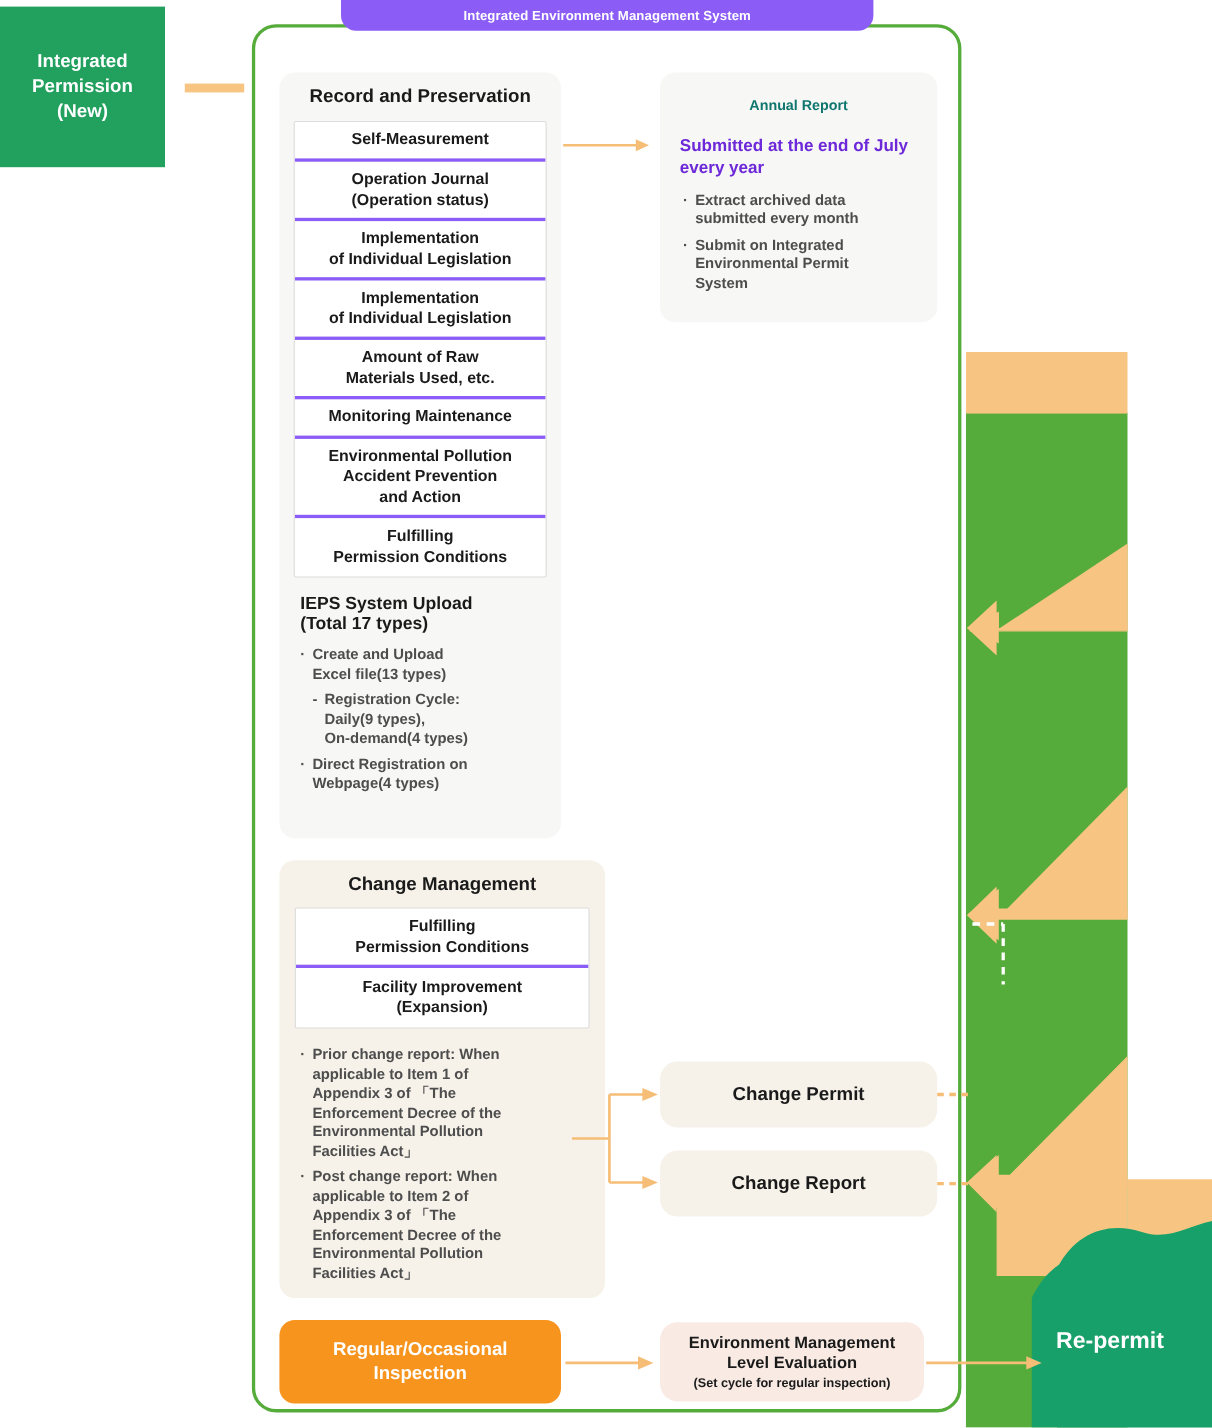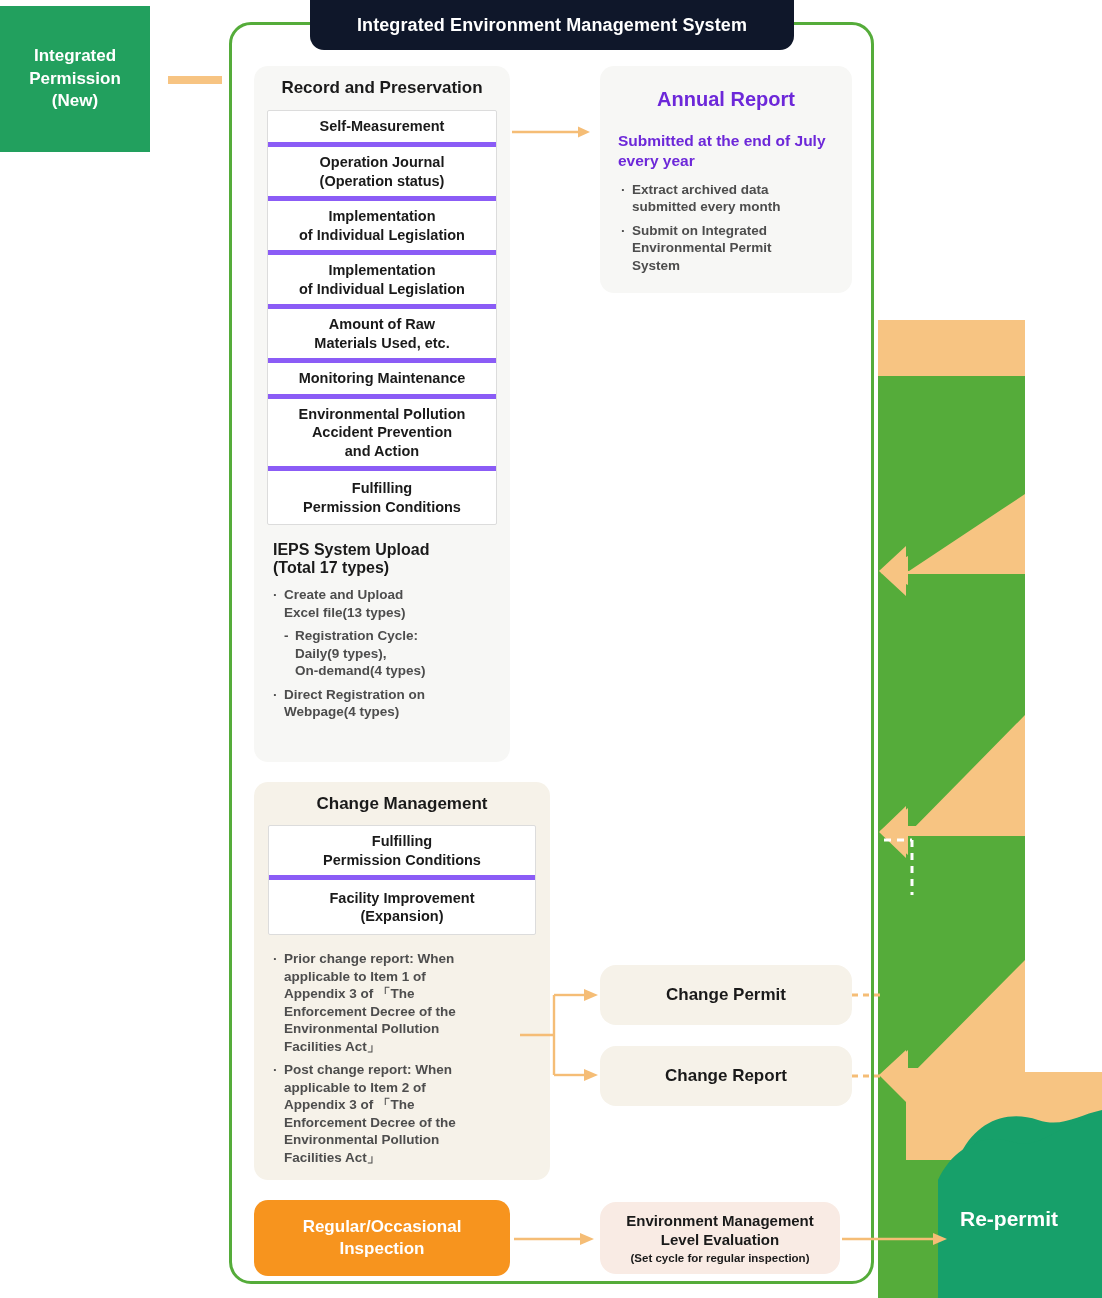--- a/index.html
+++ b/index.html
@@ -61,28 +61,28 @@
     box-sizing: border-box;
     background: transparent;
   }
 
   
   .title-banner {
     position: absolute;
     left: 310px;
     top: 0px;
     width: 484px;
-    height: 50px;
-    background: #0f172a;
+    height: 28px;
+    background: #8b5cf6;
     border-radius: 0 0 14px 14px;
     color: #ffffff;
     display: flex;
     align-items: center;
     justify-content: center;
-    font-size: 18px;
+    font-size: 12px;
     font-weight: bold;
     letter-spacing: 0.1px;
     z-index: 6;
   }
 
   
   .panel {
     position: absolute;
     box-sizing: border-box;
     border-radius: 14px;
@@ -99,21 +99,21 @@
   }
 
   
   .item-list {
     border: 1px solid #dcdcdc;
     background: #ffffff;
     border-radius: 2px;
     overflow: hidden;
   }
   .item-row {
-    border-bottom: 5px solid #8b5cf6;
+    border-bottom: 3px solid #8b5cf6;
     text-align: center;
     color: #1a1a1a;
     font-size: 14.5px;
     font-weight: bold;
     line-height: 1.26;
     display: flex;
     align-items: center;
     justify-content: center;
     padding: 7px 6px;
     box-sizing: border-box;
@@ -141,23 +141,23 @@
   .sub-bullet {
     display: flex;
     margin: 0 0 6px 11px;
   }
   .sub-bullet .mark { flex: 0 0 auto; width: 11px; }
   .sub-bullet .txt { flex: 1 1 auto; white-space: pre-line; }
 
   
   .ar-title {
     text-align: center;
-    font-size: 20px;
-    font-weight: bold;
-    color: #6d28d9;
+    font-size: 13px;
+    font-weight: bold;
+    color: #0f766e;
   }
   .ar-lead {
     font-size: 15.5px;
     font-weight: bold;
     color: #6d28d9;
     line-height: 1.28;
     white-space: pre-line;
   }
 
   

